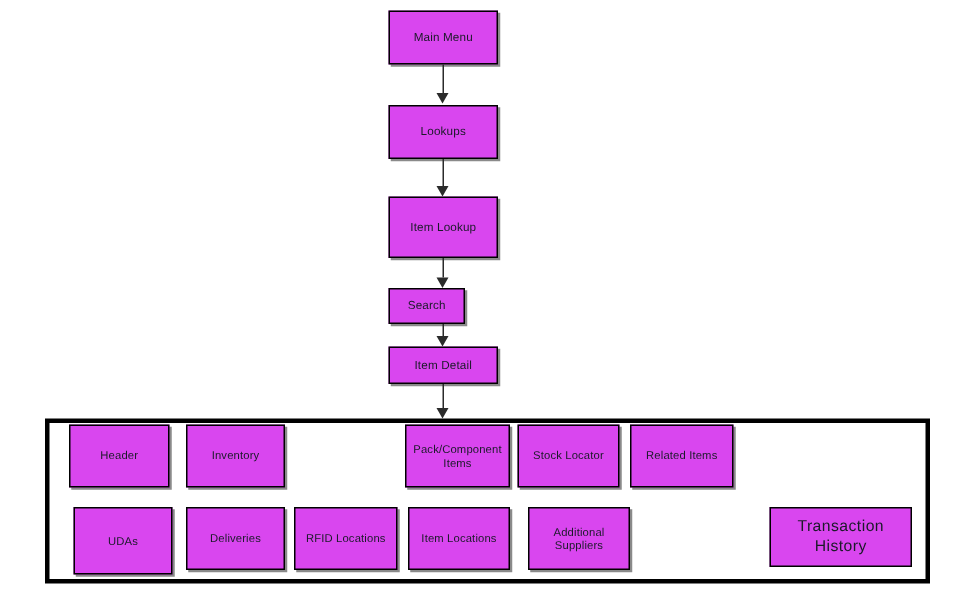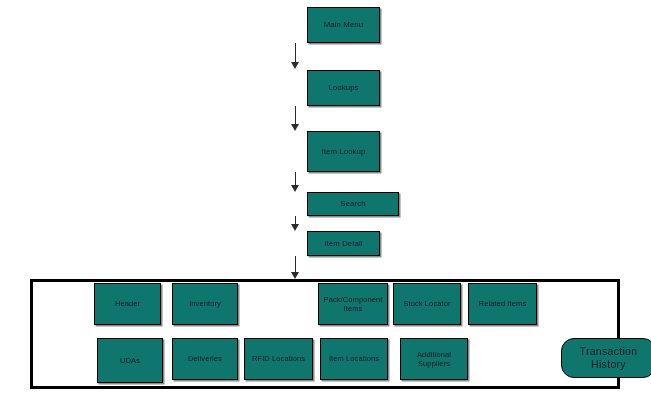--- a/index.html
+++ b/index.html
@@ -11,42 +11,40 @@
     position: relative;
     width: 651px;
     height: 405px;
     background: #ffffff;
     font-family: "Liberation Sans", sans-serif;
     overflow: hidden;
   }
   .node {
     position: absolute;
     box-sizing: border-box;
-    background: #0f766e;
+    background: #d946ef;
     border: 1.5px solid #000000;
     display: flex;
     align-items: center;
     justify-content: center;
     text-align: center;
     color: #1a1a28;
     font-size: 7.5px;
     line-height: 1.25;
     letter-spacing: 0.1px;
     box-shadow: 1.5px 1.5px 0 0 #8a8a8a;
-    margin-left: 48px;
   }
   .node.flow {
     font-size: 7.8px;
   }
   .node.emph {
     font-size: 10.5px;
     letter-spacing: 0.3px;
     box-shadow: none;
     border-width: 1px;
-    border-radius: 13px;
   }
   .node-label {
     display: block;
     padding: 0 3px;
     white-space: pre-line;
   }
   .connector {
     position: absolute;
     background: #2b2b2b;
     width: 1.4px;
@@ -85,21 +83,21 @@
   <div class="connector" style="left:295px; top:106px; height:18px;"></div>
   <div class="arrowhead" style="left:290.5px; top:124px;"></div>
 
   <div class="node flow" style="left:259px; top:131px; width:73px; height:41px;">
     <span class="node-label">Item Lookup</span>
   </div>
 
   <div class="connector" style="left:295px; top:172px; height:13px;"></div>
   <div class="arrowhead" style="left:290.5px; top:185px;"></div>
 
-  <div class="node flow" style="left:259px; top:192px; width:92px; height:24px;align-items:center;">
+  <div class="node flow" style="left:259px; top:192px; width:51px; height:24px;align-items:center;">
     <span class="node-label">Search</span>
   </div>
 
   <div class="connector" style="left:295px; top:216px; height:8px;"></div>
   <div class="arrowhead" style="left:290.5px; top:224px;"></div>
 
   <div class="node flow" style="left:259px; top:231px; width:73px; height:25px;">
     <span class="node-label">Item Detail</span>
   </div>
 

